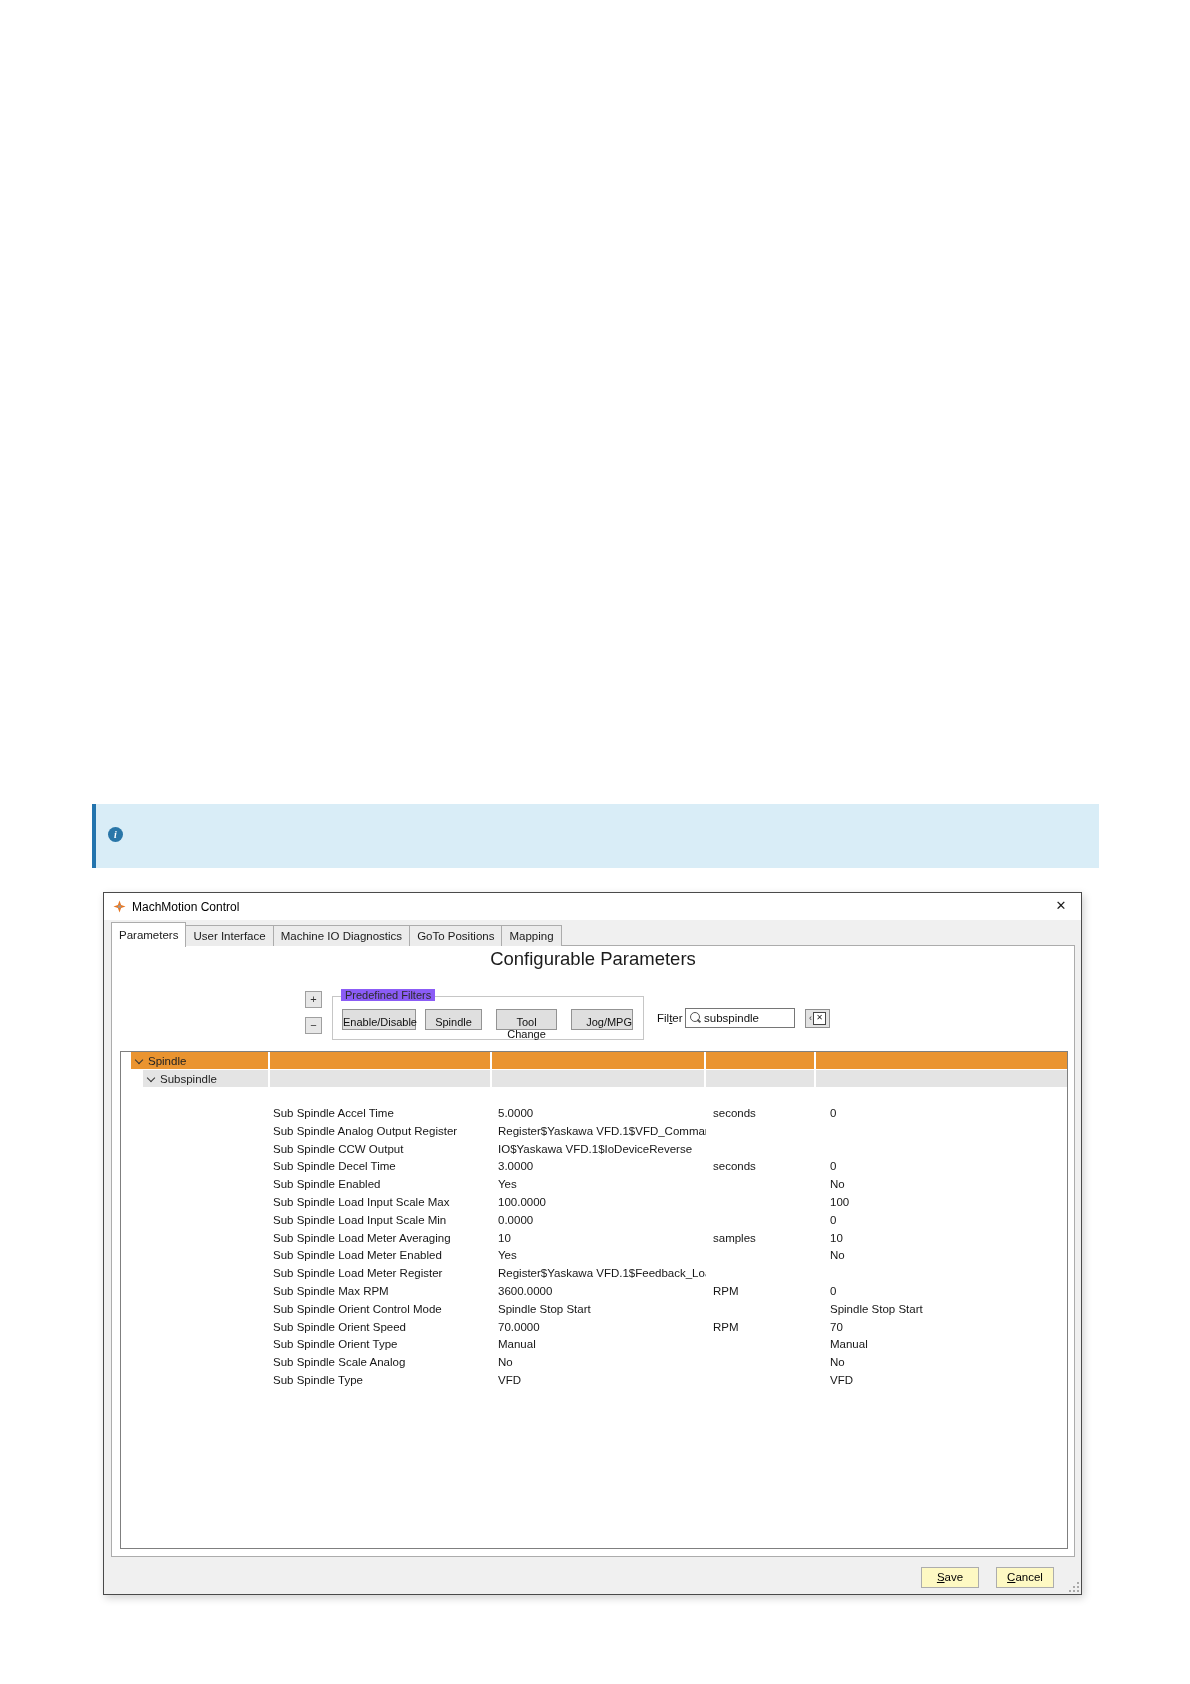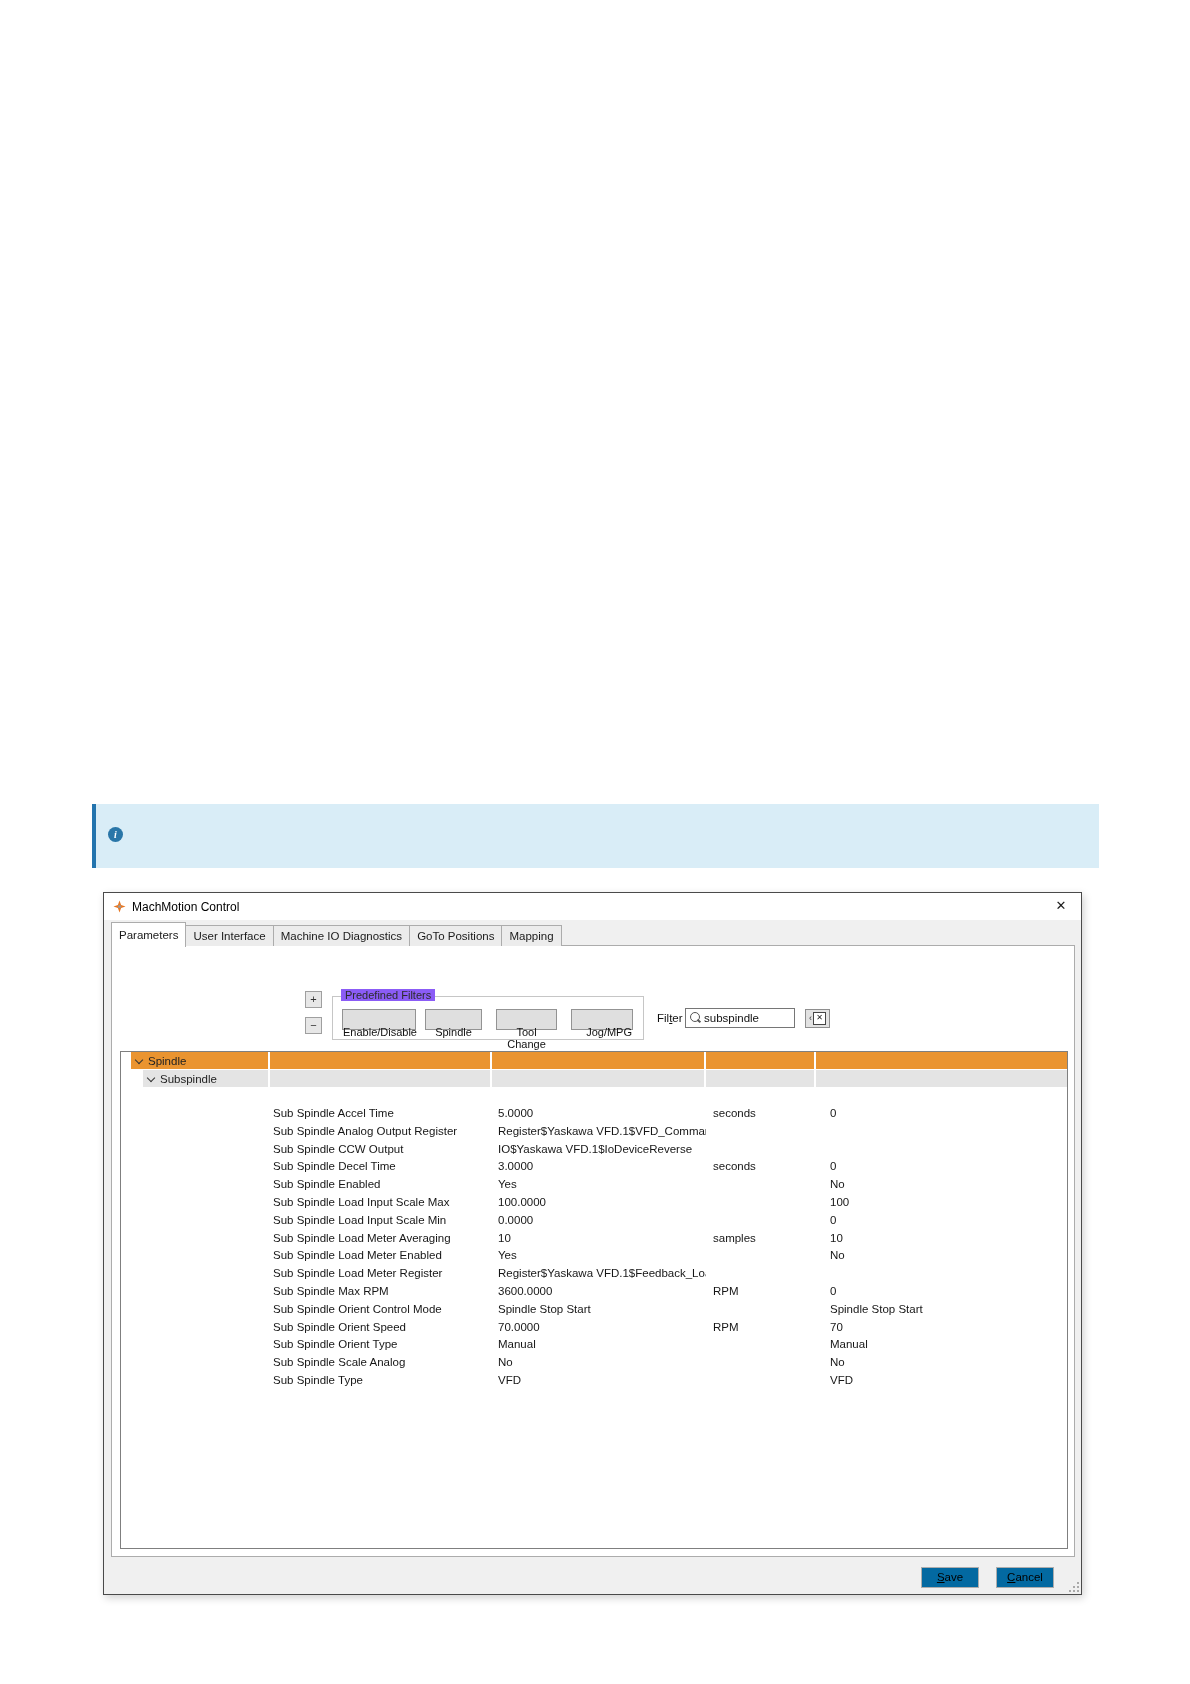--- a/index.html
+++ b/index.html
@@ -34,21 +34,21 @@
            border:1px solid #ACACAC;z-index:2;}
   .heading{position:absolute;left:0;top:2px;width:100%;text-align:center;font-size:18.5px;color:#1b1b1b;}
 
   
   .mini-btn{position:absolute;left:193px;width:17px;height:17px;background:#E7E7E7;
             border:1px solid #9F9F9F;font-size:11px;line-height:15px;text-align:center;box-sizing:border-box;color:#333;}
   .mini-plus{top:45px;} .mini-minus{top:71px;}
   .groupbox{position:absolute;left:220px;top:50px;width:310px;height:42px;border:1px solid #C6C6C6;}
   .groupbox-label{position:absolute;left:8px;top:-8px;background:#8b5cf6;padding:0 4px;font-size:11px;color:#2b2b2b;text-align:center;}
   .flt-btn{position:absolute;top:63px;height:21px;background:#DFDFDF;border:1px solid #939393;
-           font-size:11px;color:#111;text-align:center;box-sizing:border-box;padding-top:16px;}
+           font-size:11px;color:#111;text-align:center;box-sizing:border-box;padding-top:6px;}
   .flt-1{left:230px;width:74px;} .flt-2{left:313px;width:57px;}
   .flt-3{left:384px;width:61px;} .flt-4{left:459px;width:62px;text-align:right;}
   .filter-label{position:absolute;left:545px;top:66px;font-size:11.5px;color:#111;}
   .searchbox{position:absolute;left:573px;top:62px;width:110px;height:20px;background:#fff;
              border:1px solid #767676;box-sizing:border-box;display:flex;align-items:center;padding:0 3px;}
   .mag{position:relative;width:8px;height:8px;border:1.4px solid #555;border-radius:50%;
        margin:0 2px 2px 1px;flex:none;}
   .mag::after{content:"";position:absolute;left:6px;top:7px;width:4px;height:1.6px;background:#555;
               transform:rotate(40deg);}
   .search-text{font-size:11.5px;color:#111;margin-left:2px;}
@@ -79,21 +79,21 @@
 
   .drow{height:17.8px;line-height:17.8px;font-size:11.5px;color:#161616;}
   .drow span{display:block;overflow:hidden;white-space:nowrap;}
   .drow .c2{padding-left:3px;grid-column:2;}
   .drow .c3{padding-left:6px;}
   .drow .c4{padding-left:7px;}
   .drow .c5{padding-left:14px;}
   .rows-start{padding-top:17px;}
 
   
-  .dlg-btn{position:absolute;top:674px;width:58px;height:21px;background:#0369a1;border:1px solid #ADADAD;
+  .dlg-btn{position:absolute;top:674px;width:58px;height:21px;background:#fef9c3;border:1px solid #ADADAD;
            font-size:11.5px;color:#000;text-align:center;box-sizing:border-box;padding-top:3px;}
   .save-btn{left:817px;} .cancel-btn{left:892px;}
   .grip{position:absolute;right:2px;bottom:2px;width:10px;height:10px;}
   .grip i{position:absolute;width:2px;height:2px;background:#A9A9A9;}
   .grip i:nth-child(1){right:0;bottom:0;} .grip i:nth-child(2){right:4px;bottom:0;}
   .grip i:nth-child(3){right:0;bottom:4px;} .grip i:nth-child(4){right:8px;bottom:0;}
   .grip i:nth-child(5){right:0;bottom:8px;} .grip i:nth-child(6){right:4px;bottom:4px;}
 </style>
 </head>
 <body>
@@ -121,20 +121,21 @@
     <div class="tabstrip">
       <span class="tab active">Parameters</span>
       <span class="tab">User Interface</span>
       <span class="tab">Machine IO Diagnostics</span>
       <span class="tab">GoTo Positions</span>
       <span class="tab">Mapping</span>
     </div>
 
     <div class="tabpage">
 
+      <div class="heading">Configurable Parameters</div>
 
       <div class="mini-btn mini-plus">+</div>
       <div class="mini-btn mini-minus">−</div>
 
       <div class="groupbox">
         <span class="groupbox-label">Predefined Filters</span>
       </div>
       <div class="flt-btn flt-1">Enable/Disable</div>
       <div class="flt-btn flt-2">Spindle</div>
       <div class="flt-btn flt-3">Tool Change</div>

